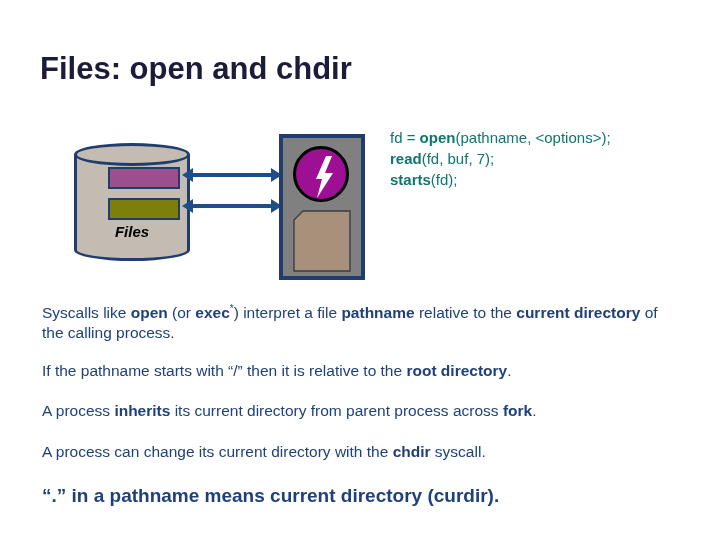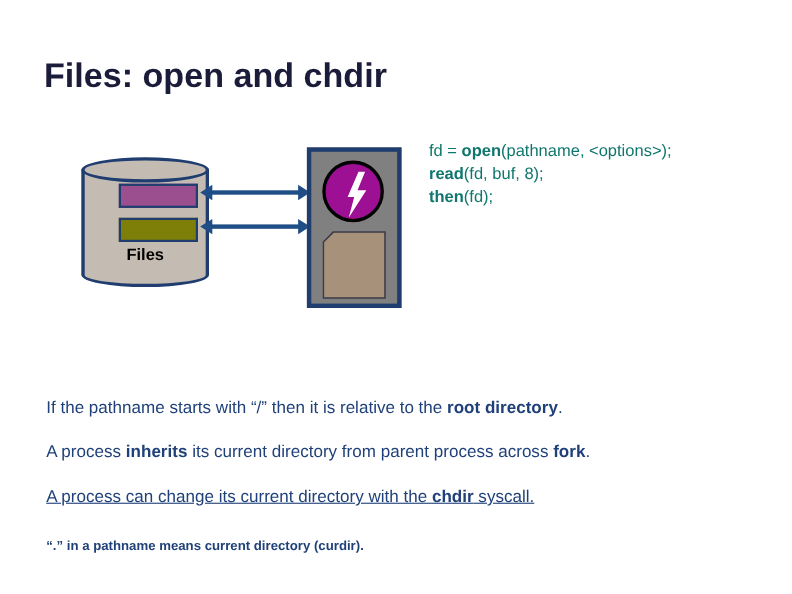--- a/index.html
+++ b/index.html
@@ -102,20 +102,21 @@
   }
   .cyl-label {
     position: absolute;
     left: 0px;
     top: 80px;
     width: 116px;
     text-align: center;
     font-size: 15px;
     font-weight: bold;
     color: #000000;
+    font-style: italic;
   }
 
   
   .arrow-row {
     position: absolute;
     height: 14px;
   }
   .arrow-line {
     position: absolute;
     left: 10px;
@@ -193,26 +194,26 @@
     font-size: 15.5px;
     line-height: 20px;
     color: #1f4079;
   }
   .body-text b { font-weight: bold; }
   .body-text sup { font-size: 10px; vertical-align: super; }
 
   #para1 { top: 297px; width: 640px; }
   #para2 { top: 359px; width: 640px; }
   #para3 { top: 399px; width: 640px; }
-  #para4 { top: 440px; width: 640px; text-decoration: underline; }
+  #para4 { top: 440px; width: 640px; }
 
   .foot-text {
     position: absolute;
     left: 42px;
-    font-size: 12px;
+    font-size: 19px;
     line-height: 18px;
     font-weight: bold;
     color: #1f4079;
     white-space: nowrap;
   }
   #foot1 { top: 485px; }
   #foot2 { top: 503px; }
 </style>
 </head>
 <body>
@@ -251,24 +252,25 @@
         </svg>
       </div>
       <svg class="proc-doc" viewBox="0 0 58 62">
         <polygon points="10,1 57,1 57,61 1,61 1,10" fill="#a8917a" stroke="#3b3b4a" stroke-width="1.4"></polygon>
       </svg>
     </div>
   </div>
 
   <div id="code">
     <div><span>fd = </span><b>open</b><span>(pathname, &lt;options&gt;);</span></div>
-    <div><span></span><b>read</b><span>(fd, buf, 8);</span></div>
-    <div><span></span><b>then</b><span>(fd);</span></div>
+    <div><span></span><b>read</b><span>(fd, buf, 7);</span></div>
+    <div><span></span><b>starts</b><span>(fd);</span></div>
   </div>
 
+  <div class="body-text" id="para1"><span>Syscalls like </span><b>open</b><span> (or </span><b>exec</b><sup>*</sup><span>) interpret a file </span><b>pathname</b><span> relative to the </span><b>current directory</b><span> of the calling process.</span></div>
 
   <div class="body-text" id="para3"><span>A process </span><b>inherits</b><span> its current directory from parent process across </span><b>fork</b><span>.</span></div>
 
   <div class="body-text" id="para2"><span>If the pathname starts with “/” then it is relative to the </span><b>root directory</b><span>.</span></div>
 
   <div class="body-text" id="para4"><span>A process can change its current directory with the </span><b>chdir</b><span> syscall.</span></div>
 
   <div class="foot-text" id="foot1">“.” in a pathname means current directory (curdir).</div>
 
 </div>

